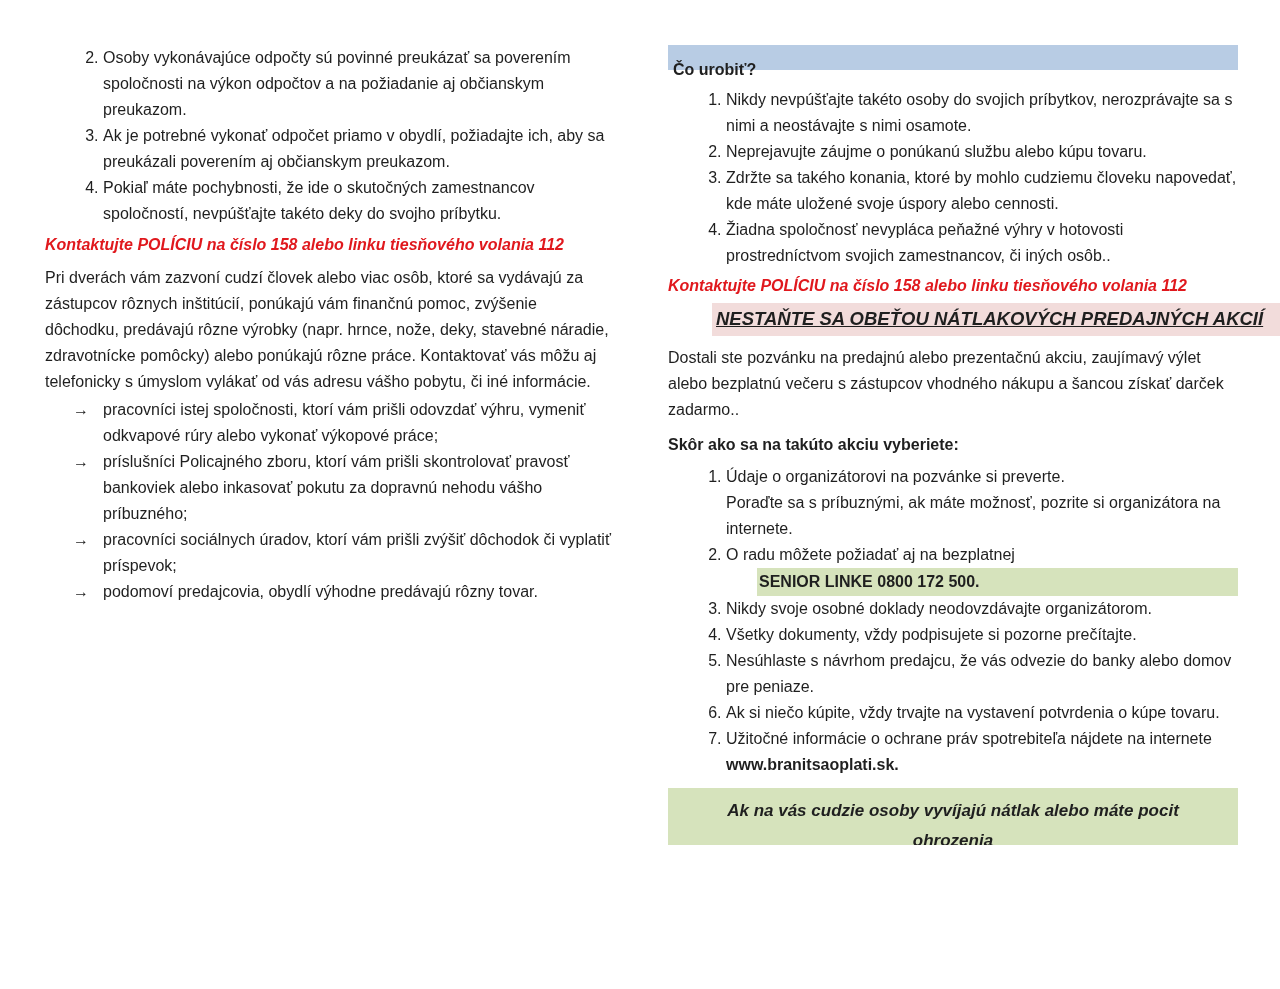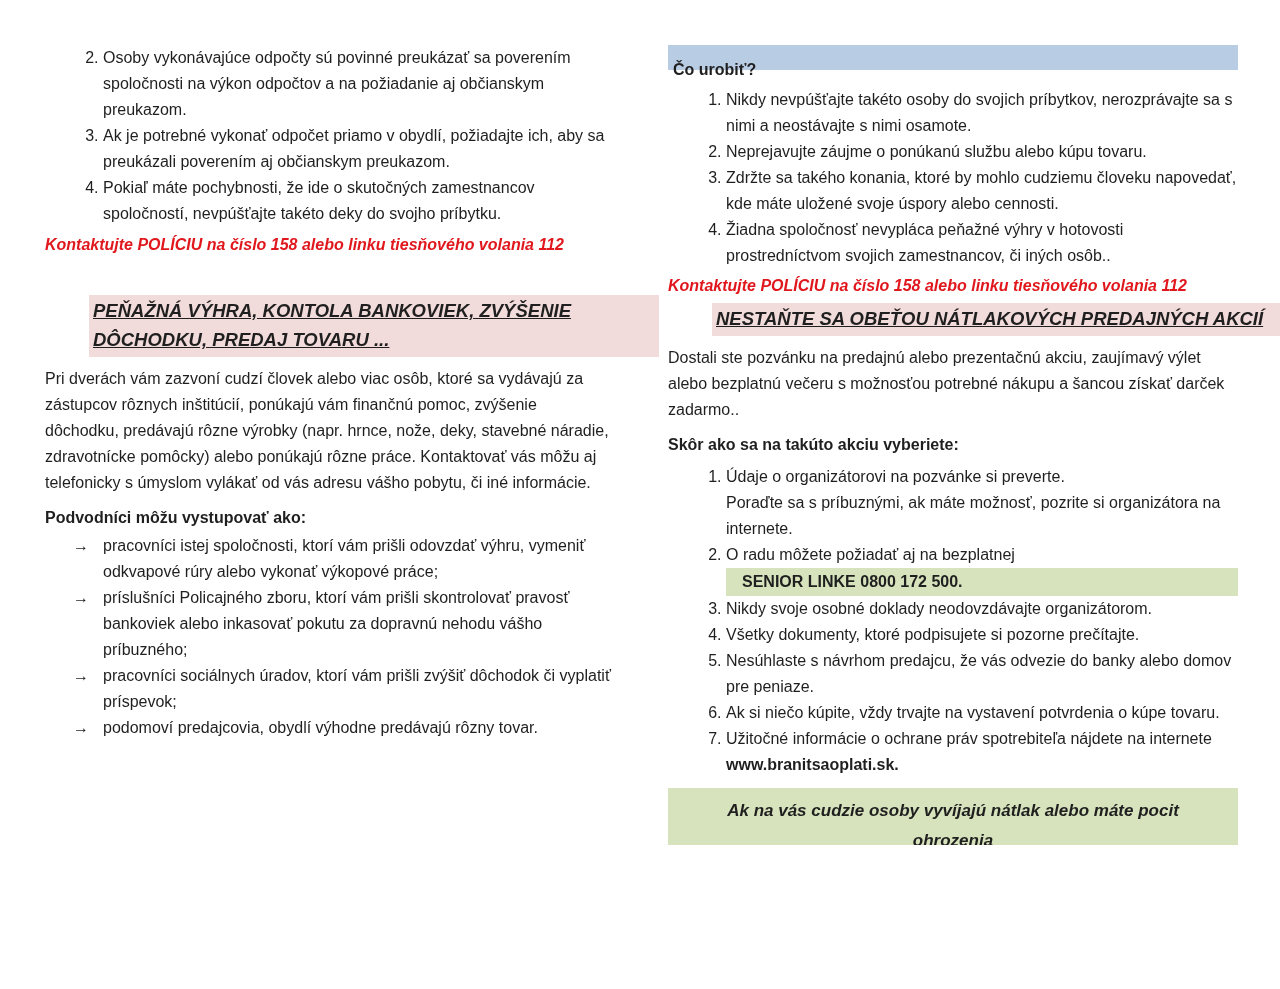--- a/index.html
+++ b/index.html
@@ -71,21 +71,22 @@
   }
   .arrow-item .arrow{flex:none;width:30px;}
   .arrow-item .arrow-text{flex:1;}
 
   .advice-list{margin-top:6px;}
   .hl-green{
     display:block;
     background:var(--highlight_green,#d6e3bc);
     font-weight:bold;
     line-height:28px;
-    padding-left:16px;
+    padding-left:2px;
+    margin-left:31px;
   }
   .b{font-weight:bold;}
 
   .col-right .num-list.first{margin-top:17px;}
 
   .alert-box{
     margin-top:10px;
     padding:8px 20px 10px 20px;
     text-align:center;
     font-size:17px;line-height:30px;
@@ -103,27 +104,23 @@
 
     <ol class="num-list" start="2">
       <li>Osoby vykonávajúce odpočty sú povinné preukázať sa poverením spoločnosti na výkon odpočtov a na požiadanie aj občianskym preukazom.</li>
       <li>Ak je potrebné vykonať odpočet priamo v obydlí, požiadajte ich, aby sa preukázali poverením aj občianskym preukazom.</li>
       <li>Pokiaľ máte pochybnosti, že ide o skutočných zamestnancov spoločností, nevpúšťajte takéto deky do svojho príbytku.</li>
     </ol>
 
     <p class="red-line">Kontaktujte POLÍCIU na číslo 158 alebo linku tiesňového volania 112</p>
 
 
-    <div class="box pink heading-box">
-      <span class="u">PEŇAŽNÁ VÝHRA, KONTOLA BANKOVIEK, ZVÝŠENIE DÔCHODKU, PREDAJ TOVARU ...</span>
-    </div>
 
     <p class="body-par">Pri dverách vám zazvoní cudzí človek alebo viac osôb, ktoré sa vydávajú za zástupcov rôznych inštitúcií, ponúkajú vám finančnú pomoc, zvýšenie dôchodku, predávajú rôzne výrobky (napr. hrnce, nože, deky, stavebné náradie, zdravotnícke pomôcky) alebo ponúkajú rôzne práce. Kontaktovať vás môžu aj telefonicky s úmyslom vylákať od vás adresu vášho pobytu, či iné informácie.</p>
 
-    <p class="bold-line">Podvodníci môžu vystupovať ako:</p>
 
     <div class="arrow-list">
       <div class="arrow-item">
         <span class="arrow">→</span>
         <span class="arrow-text">pracovníci istej spoločnosti, ktorí vám prišli odovzdať výhru, vymeniť odkvapové rúry alebo vykonať výkopové práce;</span>
       </div>
       <div class="arrow-item">
         <span class="arrow">→</span>
         <span class="arrow-text">príslušníci Policajného zboru, ktorí vám prišli skontrolovať pravosť bankoviek alebo inkasovať pokutu za dopravnú nehodu vášho príbuzného;</span>
       </div>
@@ -148,35 +145,35 @@
       <li>Zdržte sa takého konania, ktoré by mohlo cudziemu človeku napovedať, kde máte uložené svoje úspory alebo cennosti.</li>
       <li>Žiadna spoločnosť nevypláca peňažné výhry v hotovosti prostredníctvom svojich zamestnancov, či iných osôb..</li>
     </ol>
 
     <p class="red-line">Kontaktujte POLÍCIU na číslo 158 alebo linku tiesňového volania 112</p>
 
     <div class="box pink heading-box single">
       <span class="u">NESTAŇTE SA OBEŤOU NÁTLAKOVÝCH PREDAJNÝCH AKCIÍ</span>
     </div>
 
-    <p class="body-par">Dostali ste pozvánku na predajnú alebo prezentačnú akciu, zaujímavý výlet alebo bezplatnú večeru s možnosťou potrebné nákupu a šancou získať darček zadarmo..</p>
+    <p class="body-par">Dostali ste pozvánku na predajnú alebo prezentačnú akciu, zaujímavý výlet alebo bezplatnú večeru s zástupcov vhodného nákupu a šancou získať darček zadarmo..</p>
 
     <p class="bold-line">Skôr ako sa na takúto akciu vyberiete:</p>
 
     <ol class="num-list advice-list">
       <li>
         <span>Údaje o organizátorovi na pozvánke si preverte.</span><br>
         <span>Poraďte sa s príbuznými, ak máte možnosť, pozrite si organizátora na internete.</span>
       </li>
       <li>
         <span>O radu môžete požiadať aj na bezplatnej</span>
         <span class="hl-green">SENIOR LINKE 0800 172 500.</span>
       </li>
       <li>Nikdy svoje osobné doklady neodovzdávajte organizátorom.</li>
-      <li>Všetky dokumenty, ktoré podpisujete si pozorne prečítajte.</li>
+      <li>Všetky dokumenty, vždy podpisujete si pozorne prečítajte.</li>
       <li>Nesúhlaste s návrhom predajcu, že vás odvezie do banky alebo domov pre peniaze.</li>
       <li>Ak si niečo kúpite, vždy trvajte na vystavení potvrdenia o kúpe tovaru.</li>
       <li>
         <span>Užitočné informácie o ochrane práv spotrebiteľa nájdete na internete </span><span class="b">www.branitsaoplati.sk.</span>
       </li>
     </ol>
 
     <div class="box green alert-box">
       <p>Ak na vás cudzie osoby vyvíjajú nátlak alebo máte pocit ohrozenia</p>
       <p>Kontaktujte POLÍCIU na číslo 158 alebo linku tiesňového volania 112</p>

